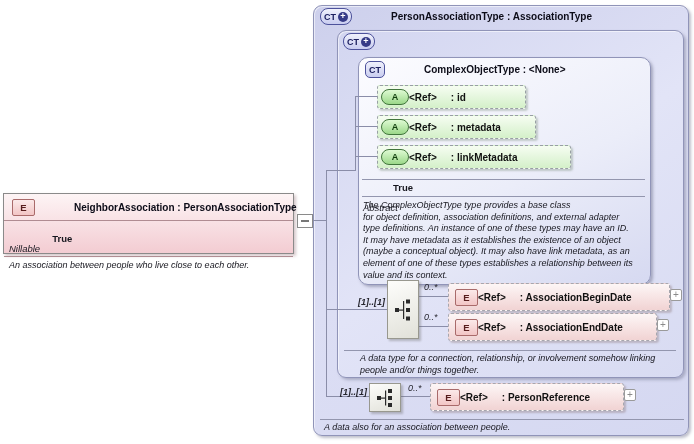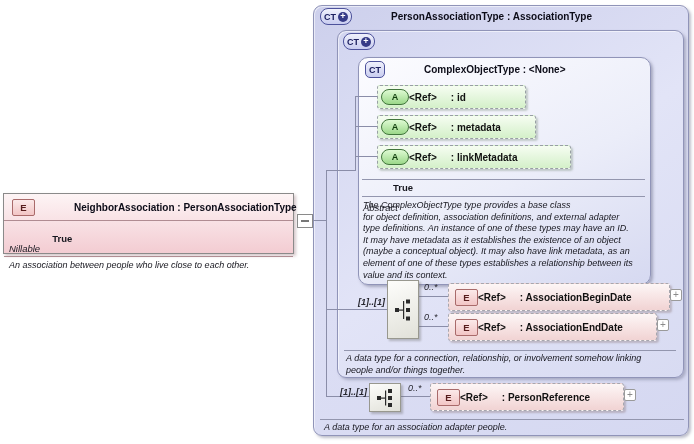--- a/index.html
+++ b/index.html
@@ -74,31 +74,31 @@
 
   <div class="abs container" style="left:313px;top:5px;width:374px;height:429px;"></div>
   <div class="abs hdr" style="left:320px;top:8px;">
     <span class="pill">
       <span>CT</span>
       <span class="plusdot">+</span>
     </span>
     <span class="title">PersonAssociationType : AssociationType</span>
   </div>
   <div class="abs sep" style="left:320px;top:419px;width:364px;"></div>
-  <div class="abs desc" style="left:324px;top:422px;width:350px;">A data type for an association adapter people.</div>
+  <div class="abs desc" style="left:324px;top:422px;width:350px;">A data also for an association between people.</div>
 
   <div class="abs container inner" style="left:337px;top:30px;width:345px;height:346px;"></div>
   <div class="abs hdr" style="left:343px;top:33px;">
     <span class="pill">
       <span>CT</span>
       <span class="plusdot">+</span>
     </span>
   </div>
   <div class="abs sep" style="left:344px;top:350px;width:332px;"></div>
-  <div class="abs desc" style="left:346px;top:353px;width:328px;">A data type for a connection, relationship, or involvement somehow linking
+  <div class="abs desc" style="left:360px;top:353px;width:328px;">A data type for a connection, relationship, or involvement somehow linking
 people and/or things together.</div>
 
   <div class="abs ctbox" style="left:358px;top:57px;width:291px;height:226px;"></div>
   <div class="abs hdr" style="left:365px;top:61px;">
     <span class="pill" style="border-radius:5px;">
       <span>CT</span>
     </span>
     <span class="title">ComplexObjectType : &lt;None&gt;</span>
   </div>
   <div class="abs sep" style="left:362px;top:179px;width:283px;"></div>

